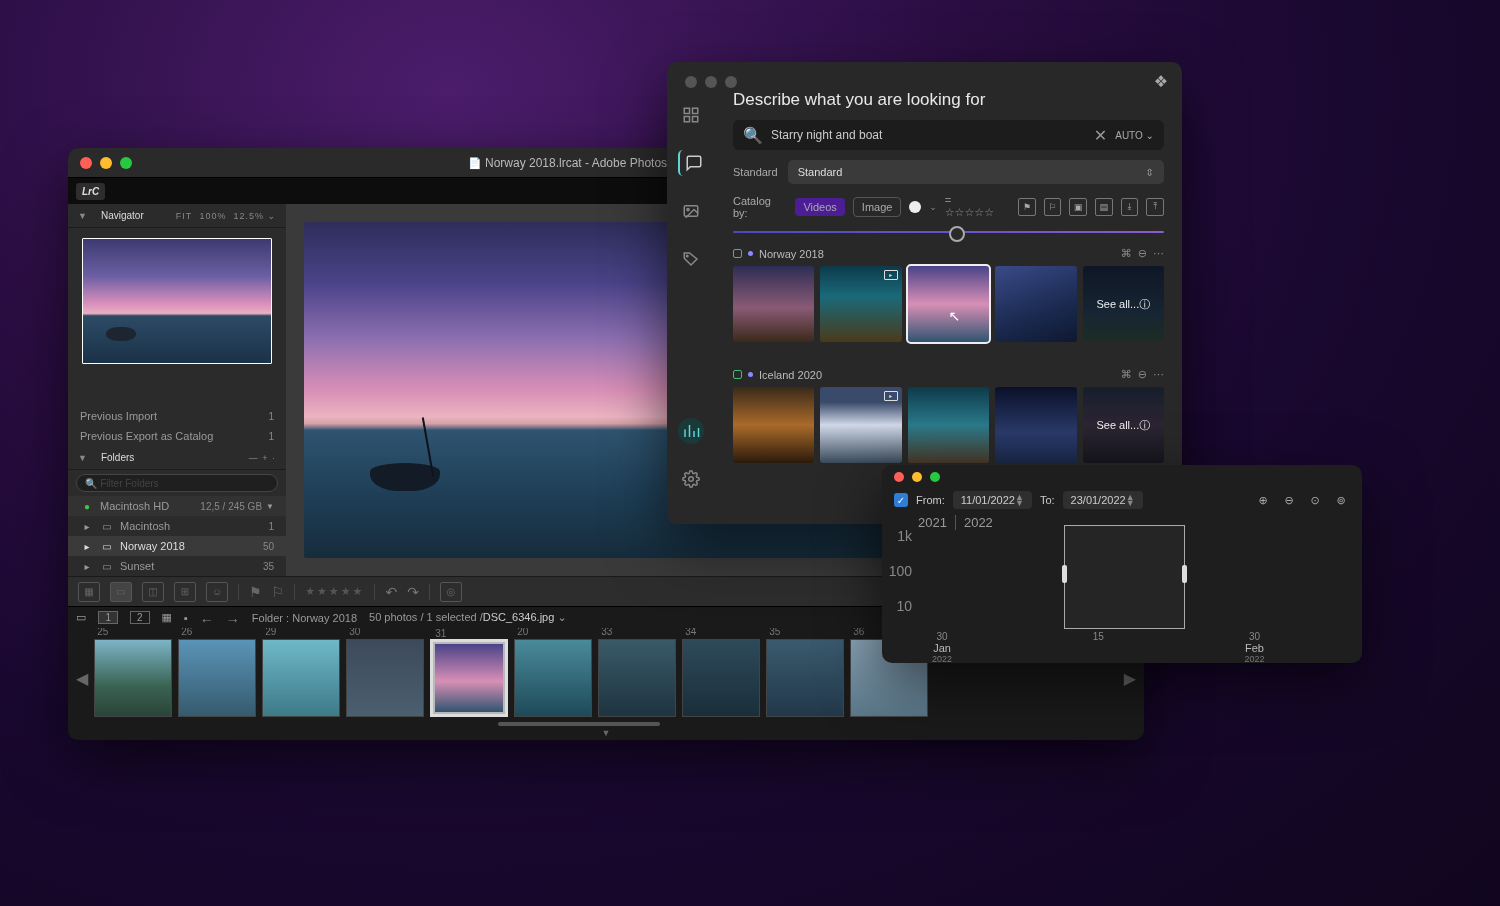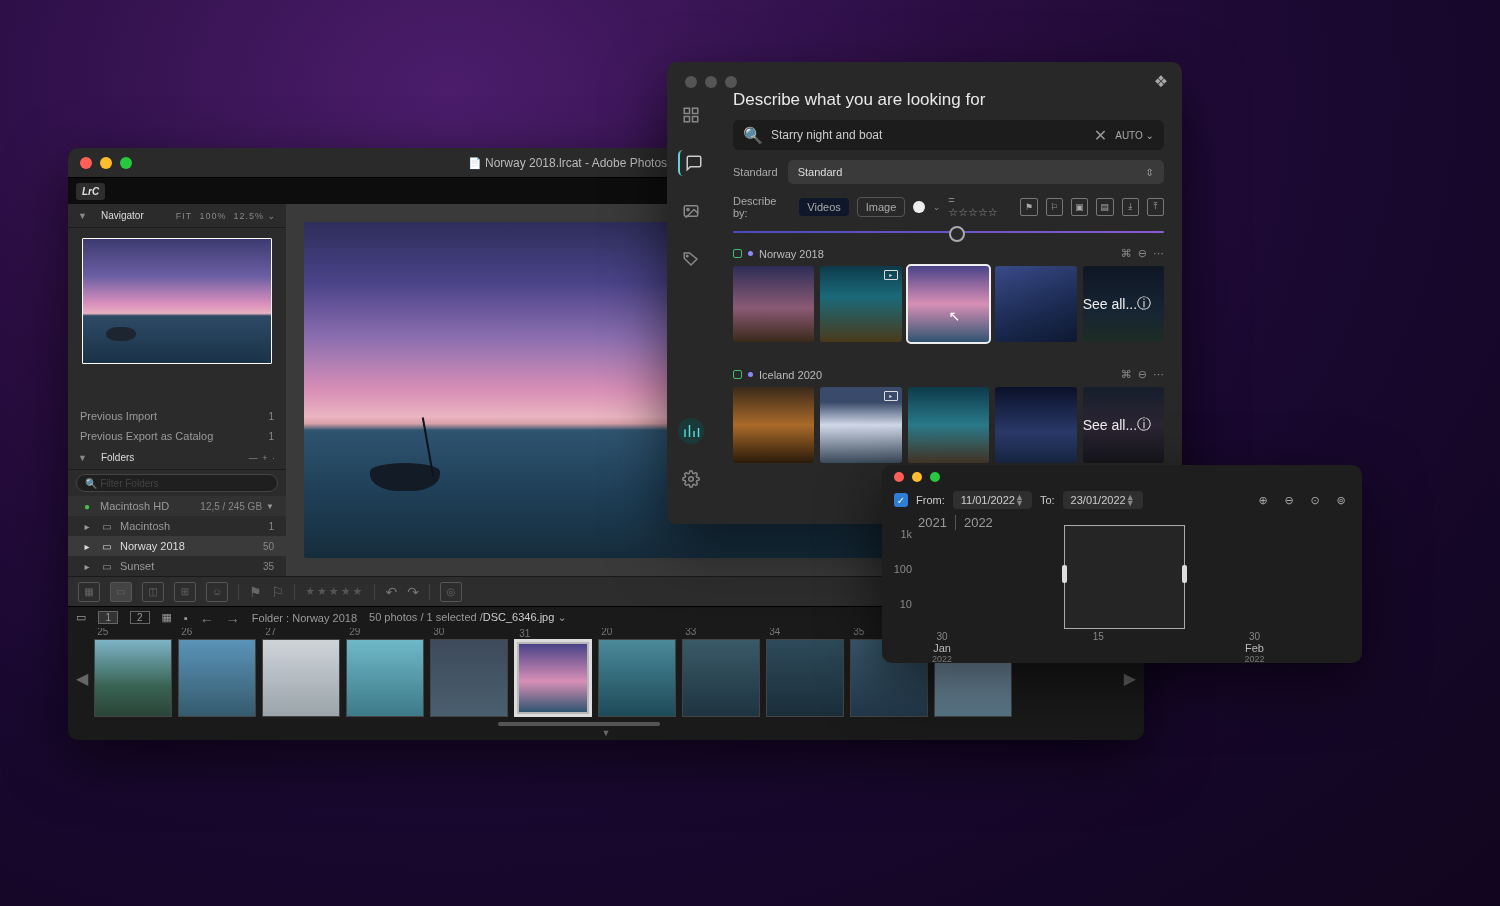--- a/index.html
+++ b/index.html
@@ -91,37 +91,37 @@
 .ov-stack { position: absolute; top: 10px; right: 14px; color: #aaa; cursor: pointer; }
 .ov-title { font-size: 17px; color: #e8e8e8; margin: 14px 0 10px; font-weight: 500; }
 .ov-search { display: flex; align-items: center; background: #1c1c1c; border-radius: 6px; height: 30px; padding: 0 10px; gap: 8px; }
 .ov-search input { flex: 1; background: transparent; border: none; color: #ccc; font-size: 12px; outline: none; }
 .ov-search .x { color: #999; cursor: pointer; }
 .ov-search .auto { font-size: 10px; color: #aaa; cursor: pointer; }
 .ov-row { display: flex; align-items: center; gap: 10px; margin-top: 10px; font-size: 11px; color: #aaa; }
 .ov-select { flex: 1; background: #3a3a3a; border-radius: 5px; height: 24px; display: flex; align-items: center; padding: 0 10px; font-size: 11px; color: #ddd; }
 .ov-select .chev { margin-left: auto; font-size: 10px; color: #aaa; }
 .ov-filters { display: flex; align-items: center; gap: 8px; margin-top: 10px; font-size: 11px; color: #aaa; flex-wrap: nowrap; }
-.chip { background: #0f172a; padding: 3px 8px; border-radius: 4px; cursor: pointer; font-size: 11px; }
+.chip { background: #4c1d95; padding: 3px 8px; border-radius: 4px; cursor: pointer; font-size: 11px; }
 .chip.lt { background: transparent; border: 1px solid #555; }
 .color-dot { width: 12px; height: 12px; border-radius: 50%; background: #eee; cursor: pointer; }
 .ov-filter-ico { width: 18px; height: 18px; border: 1px solid #777; border-radius: 2px; display: flex; align-items: center; justify-content: center; font-size: 9px; color: #aaa; cursor: pointer; }
 .ov-slider { margin-top: 12px; height: 2px; background: linear-gradient(90deg,#4a4ac0,#8a5ad0); position: relative; border-radius: 2px; }
 .ov-slider::after { content:""; position:absolute; left:50%; top:-5px; width:12px; height:12px; border-radius:50%; background:#2a2a2a; border:2px solid #aaa; }
 
 .ov-group { margin-top: 14px; }
 .ov-group-hdr { display: flex; align-items: center; font-size: 11px; color: #bbb; gap: 6px; margin-bottom: 6px; }
 .ov-group-hdr .sq { width: 9px; height: 9px; border: 1px solid #3ac070; border-radius: 2px; }
 .ov-group-hdr .bullet { width: 5px; height: 5px; background: #8a8aff; border-radius: 50%; }
 .ov-group-hdr .tools { margin-left: auto; display: flex; gap: 6px; color: #888; font-size: 11px; }
 .ov-thumbs { display: flex; gap: 6px; }
 .ov-th { width: 82px; height: 76px; border-radius: 3px; overflow: hidden; position: relative; cursor: pointer; }
 .ov-th.sel { outline: 2px solid #eee; }
 .ov-th .vid { position: absolute; top: 4px; right: 4px; width: 14px; height: 10px; border: 1px solid #ddd; border-radius: 1px; font-size: 6px; color: #ddd; text-align: center; }
-.ov-th .seeall { position: absolute; inset: 0; background: rgba(20,20,20,0.55); display: flex; align-items: center; justify-content: flex-start; font-size: 14px; color: #eee; }
+.ov-th .seeall { position: absolute; inset: 0; background: rgba(20,20,20,0.55); display: flex; align-items: center; justify-content: center; font-size: 11px; color: #eee; }
 .ov-th .cursor { position: absolute; left: 50%; top: 55%; color: #fff; font-size: 14px; }
 .og1 { background: linear-gradient(180deg,#2d2d55 0%,#8a5a75 55%,#3a2a1a 100%); }
 .og2 { background: linear-gradient(180deg,#0d3a4a 0%,#1a6a7a 40%,#4a3a1a 100%); }
 .og3 { background: linear-gradient(180deg,#4a4388 0%,#d88fb6 50%,#2f5470 100%); }
 .og4 { background: linear-gradient(160deg,#3a4a88 0%,#1a2a50 60%,#0e1830 100%); }
 .og5 { background: linear-gradient(180deg,#0a1a3a 0%,#1a3a5a 60%,#2a4a3a 100%); }
 .og6 { background: linear-gradient(180deg,#3a2a1a 0%,#aa6a2a 50%,#2a1a0a 100%); }
 .og7 { background: linear-gradient(180deg,#3a4a6a 20%,#d0d8e8 50%,#3a4a5a 100%); }
 .og8 { background: linear-gradient(180deg,#0d3a4a 0%,#2a7a8a 50%,#4a3a2a 100%); }
 .og9 { background: linear-gradient(180deg,#0a1028 0%,#2a3a6a 60%,#1a2a4a 100%); }
@@ -130,21 +130,21 @@
 
 #tl { left: 882px; top: 465px; width: 480px; height: 198px; background: #1e1e1e; }
 #tl .traffic { height: 20px; padding-top: 4px; }
 #tl .traffic .dot { width: 10px; height: 10px; }
 #tl .tl-top { display: flex; align-items: center; padding: 6px 12px; gap: 8px; font-size: 11px; color: #ccc; }
 .tl-check { width: 14px; height: 14px; background: #2e7dd7; border-radius: 3px; display: flex; align-items: center; justify-content: center; color: #fff; font-size: 10px; }
 .tl-date { background: #2f2f2f; border-radius: 4px; padding: 3px 8px; display: flex; align-items: center; }
 .tl-date .stp { color: #888; font-size: 9px; line-height: 6px; }
 .tl-zoom { width: 18px; height: 18px; display: flex; align-items: center; justify-content: center; color: #aaa; cursor: pointer; }
 #tl .chart { position: relative; height: 110px; margin: 4px 12px 0 34px; }
-.y-axis { position: absolute; left: -28px; top: 0; bottom: 0; width: 24px; color: #888; font-size: 11px; }
+.y-axis { position: absolute; left: -28px; top: 0; bottom: 0; width: 24px; color: #888; font-size: 14px; }
 .y-axis div { position: absolute; right: 0; }
 .years { position: absolute; top: -4px; left: 2px; font-size: 13px; color: #9a9a9a; display: flex; gap: 8px; }
 .years .sep { width: 1px; background: #555; }
 .sel-box { position: absolute; top: 6px; bottom: 0; border: 1px solid #aaa; background: rgba(180,180,180,0.05); }
 .sel-box .handle { position: absolute; top: 38%; width: 5px; height: 18px; background: #ddd; border-radius: 2px; }
 .bars { position: absolute; inset: 14px 0 0 0; display: flex; align-items: flex-end; gap: 2px; }
 .bar { width: 5px; display: flex; flex-direction: column; justify-content: flex-end; }
 .bar .a { background: #8a8a8a; width: 100%; }
 .bar .b { background: #3fcad4; width: 100%; }
 .x-axis { display: flex; margin: 2px 12px 0 34px; font-size: 10px; color: #888; position: relative; height: 32px; }
@@ -260,24 +260,20 @@
     <span style="color:#666">◀</span>
     <div class="fs-item">
         <span class="num">25</span>
         <div class="fs-thumb g1"></div>
       </div>
     <div class="fs-item">
         <span class="num">26</span>
         <div class="fs-thumb g2"></div>
       </div>
     <div class="fs-item">
-        <span class="num">27</span>
-        <div class="fs-thumb g3"></div>
-      </div>
-    <div class="fs-item">
         <span class="num">29</span>
         <div class="fs-thumb g5"></div>
       </div>
     <div class="fs-item">
         <span class="num">30</span>
         <div class="fs-thumb g6"></div>
       </div>
     <div class="fs-item sel">
         <span class="num">31</span>
         <div class="fs-thumb g7"></div>
@@ -365,21 +361,21 @@
       <span class="auto"><span>AUTO</span> ⌄</span>
     </div>
     <div class="ov-row">
       <span>Standard</span>
       <div class="ov-select">
         <span>Standard</span>
         <span class="chev">⇳</span>
       </div>
     </div>
     <div class="ov-filters">
-      <span>Describe by:</span>
+      <span>Catalog by:</span>
       <span class="chip">Videos</span>
       <span class="chip lt">Image</span>
       <span class="color-dot"></span>
       <span style="color:#888;font-size:9px">⌄</span>
       <span style="color:#888;font-size:11px">= ☆☆☆☆☆</span>
       <span style="flex:.3"></span>
       <span class="ov-filter-ico">⚑</span>
       <span class="ov-filter-ico">⚐</span>
       <span class="ov-filter-ico">▣</span>
       <span class="ov-filter-ico">▤</span>

